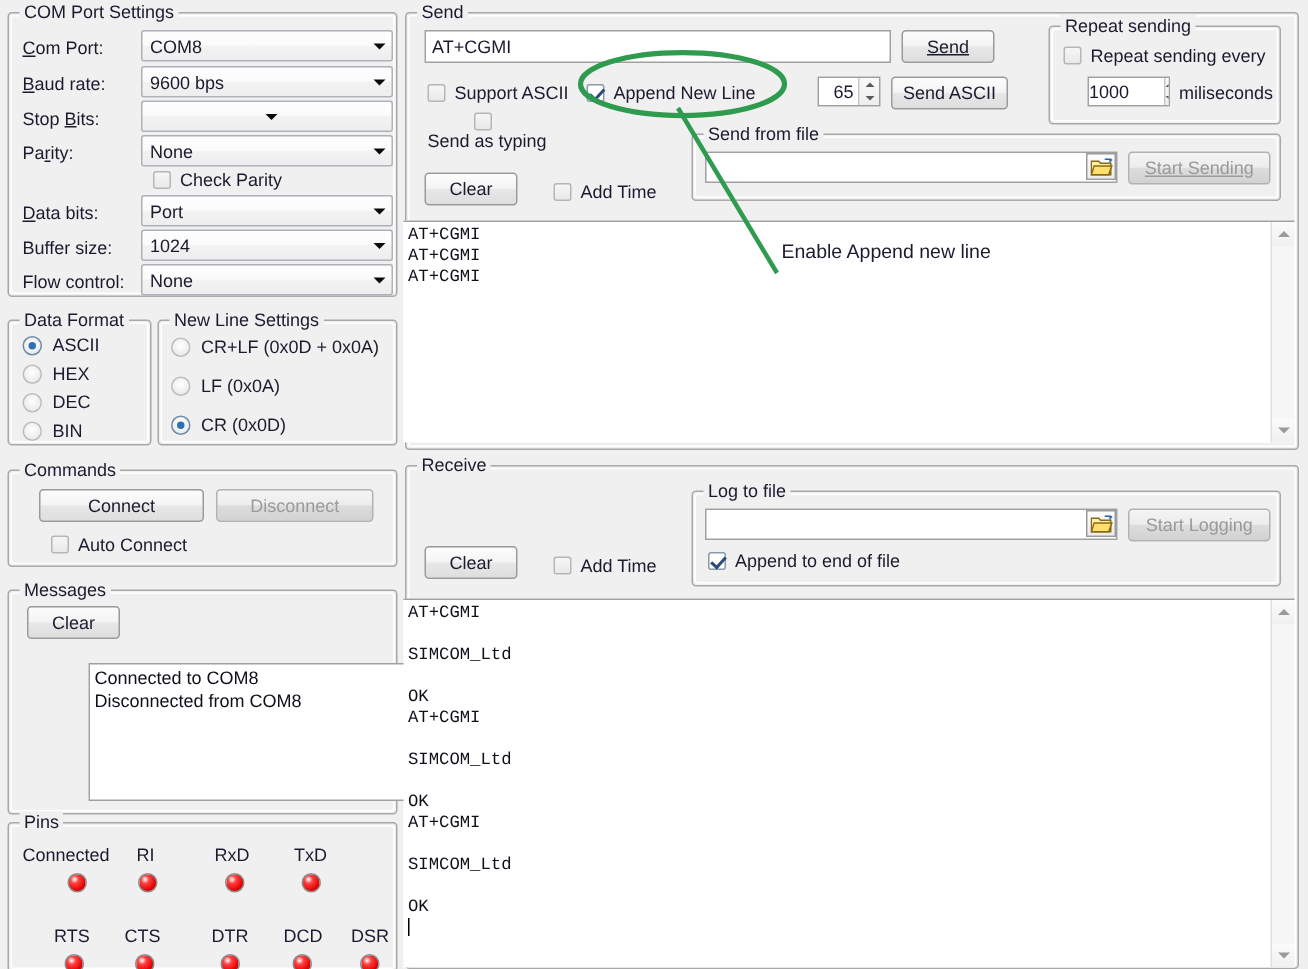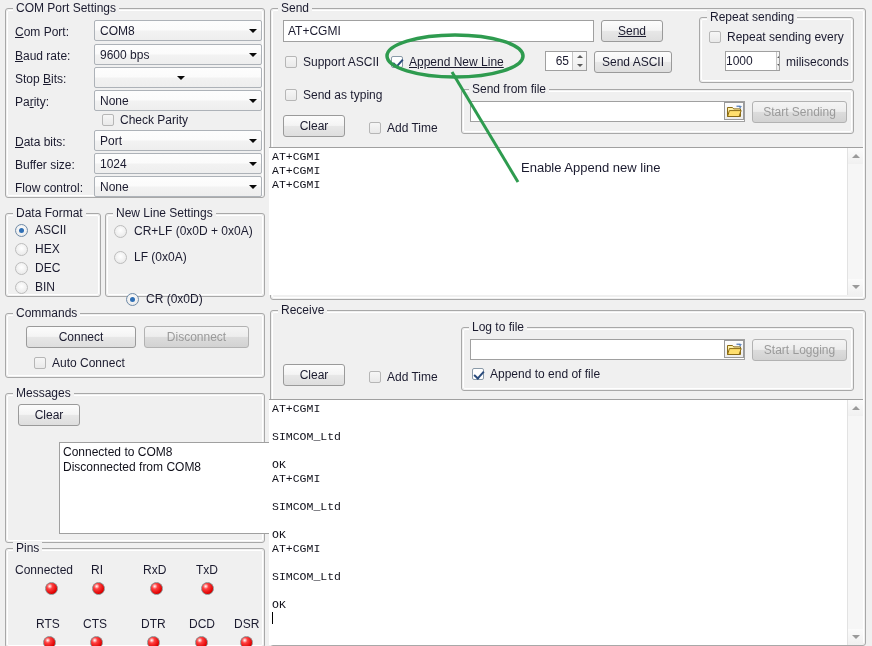--- a/index.html
+++ b/index.html
@@ -378,21 +378,21 @@
     <span class="legend">New Line Settings</span>
     <div class="inner">
       <div class="rd" style="left:8px; top:10px;">
         <span class="dot"></span>
         <span>CR+LF (0x0D + 0x0A)</span>
       </div>
       <div class="rd" style="left:8px; top:36px;">
         <span class="dot"></span>
         <span>LF (0x0A)</span>
       </div>
-      <div class="rd on" style="left:20px; top:62px;margin-top:16px;">
+      <div class="rd on" style="left:8px; top:62px;">
         <span class="dot"></span>
         <span>CR (0x0D)</span>
       </div>
     </div>
   </div>
 
   <div class="grp" style="left:5px; top:313px; width:260px; height:65px;">
     <span class="legend">Commands</span>
     <div class="inner">
       <div class="btn" style="left:20px; top:12px; width:110px; height:22px;">Connect</div>
@@ -451,25 +451,25 @@
         <span>AT+CGMI</span>
       </div>
       <div class="btn" style="left:330px; top:11px; width:62px; height:22px;">
           <span style="text-decoration:underline;">Send</span>
         </div>
 
       <div class="cb" style="left:14px; top:46px;">
         <span class="box"></span>
         <span>Support ASCII</span>
       </div>
-      <div class="cb on" style="left:120px; top:46px;text-decoration:underline;">
+      <div class="cb on" style="left:120px; top:46px;">
         <span class="box"></span>
         <span>Append New Line</span>
       </div>
-      <div class="cb" style="left:14px; top:79px;">
+      <div class="cb" style="left:14px; top:66px;flex-direction:column;">
         <span class="box"></span>
         <span>Send as typing</span>
       </div>
 
       <div class="spin" style="left:274px; top:42px; width:42px;">
         <span class="sval">65</span>
         <span class="sbtns">
           <i class="up"></i>
           <i class="dn"></i>
         </span>
@@ -501,21 +501,21 @@
             <span></span>
           </div>
           <div class="folderbtn" style="left:262px; top:12px;">
             <svg width="15" height="13" viewBox="0 0 15 13">
               <path d="M0.5 2.5h5l1.2 1.4h6.8v7.6H0.5z" fill="#fff0a8" stroke="#8a6a14" stroke-width="1"></path>
               <path d="M2.4 5.6h11.8l-2.1 5.9H0.6z" fill="#ffdf6e" stroke="#8a6a14" stroke-width="1"></path>
               <path d="M9.5 1.2 l3.6 0 0 2.2" fill="none" stroke="#2a5ea8" stroke-width="1"></path>
               <path d="M13.6 0.6 l1.1 1.0 -1.1 1.0z" fill="#2a5ea8"></path>
             </svg>
           </div>
-          <div class="btn disabled" style="left:290px; top:11px; width:95px; height:22px;">Start Sending</div>
+          <div class="btn disabled" style="left:290px; top:11px; width:95px; height:22px;text-decoration:underline;">Start Sending</div>
         </div>
       </div>
 
       <div class="btn" style="left:12px; top:106px; width:62px; height:22px;">Clear</div>
       <div class="cb" style="left:98px; top:112px;">
         <span class="box"></span>
         <span>Add Time</span>
       </div>
 
       <div class="logarea" style="left:-2px; top:138px; width:594px; height:148px; border-left:none; border-right:none; border-bottom:none;">

